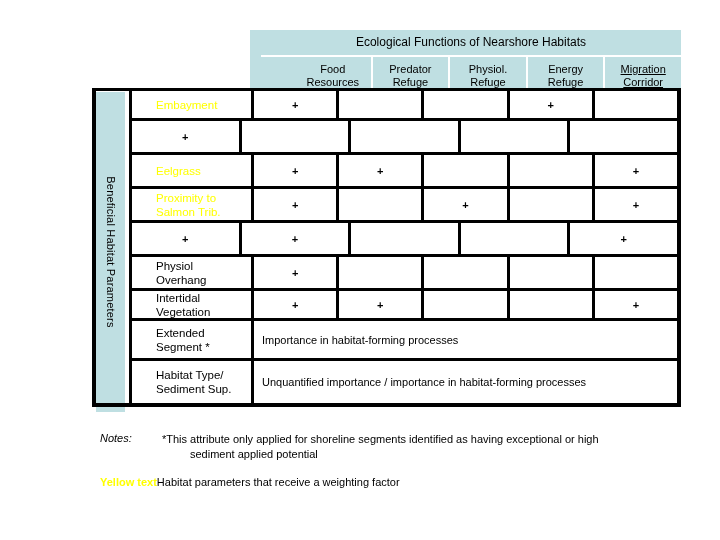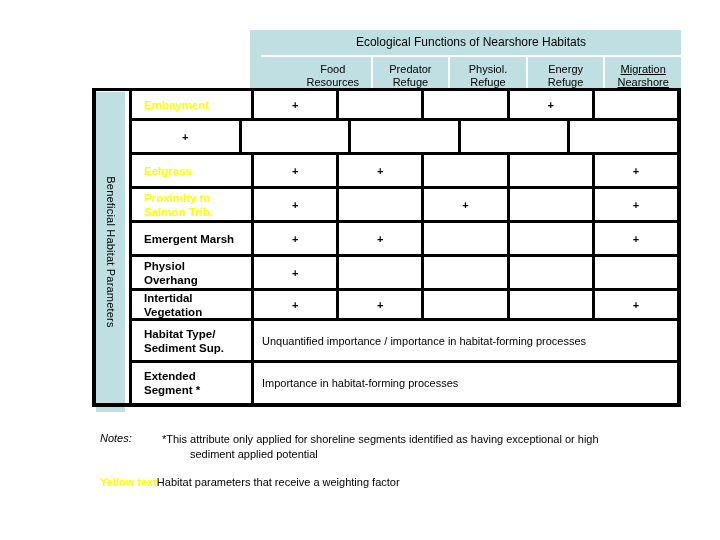--- a/index.html
+++ b/index.html
@@ -95,26 +95,26 @@
     box-sizing: border-box;
     background: #ffffff;
   }
   .row:last-child { border-bottom: none; }
 
   .rowlabel {
     width: 122px;
     flex: 0 0 122px;
     box-sizing: border-box;
     border-right: 3px solid #000000;
-    padding: 0 0 0 12px;
+    padding: 0 0 0 24px;
     display: flex;
     flex-direction: column;
     justify-content: center;
     font-size: 11.5px;
-    font-weight: bold;
+    font-weight: normal;
     color: #000000;
     line-height: 14px;
   }
   .rowlabel.yellow { color: #ffff00; }
 
   .cell {
     flex: 1 1 0;
     box-sizing: border-box;
     border-right: 3px solid #000000;
     display: flex;
@@ -198,21 +198,21 @@
     <div class="hdr-col">
       <span>Physiol.</span>
       <span>Refuge</span>
     </div>
     <div class="hdr-col">
       <span>Energy</span>
       <span>Refuge</span>
     </div>
     <div class="hdr-col">
       <span>Migration</span>
-      <span>Nearshore</span>
+      <span>Corridor</span>
     </div>
   </div>
 </div>
 
 <div class="vstrip">
   <span class="vstrip-text">Beneficial Habitat Parameters</span>
 </div>
 
 <div class="grid">
   <div class="grid-inner">
@@ -253,23 +253,20 @@
         <span>Salmon Trib.</span>
       </div>
       <div class="cell">+</div>
       <div class="cell"></div>
       <div class="cell">+</div>
       <div class="cell"></div>
       <div class="cell">+</div>
     </div>
 
     <div class="row h34">
-      <div class="rowlabel">
-        <span>Emergent Marsh</span>
-      </div>
       <div class="cell">+</div>
       <div class="cell">+</div>
       <div class="cell"></div>
       <div class="cell"></div>
       <div class="cell">+</div>
     </div>
 
     <div class="row h34">
       <div class="rowlabel">
         <span>Physiol</span>
@@ -287,34 +284,34 @@
         <span>Intertidal</span>
         <span>Vegetation</span>
       </div>
       <div class="cell">+</div>
       <div class="cell">+</div>
       <div class="cell"></div>
       <div class="cell"></div>
       <div class="cell">+</div>
     </div>
 
+    <div class="row h40">
+      <div class="rowlabel">
+        <span>Extended</span>
+        <span>Segment *</span>
+      </div>
+      <div class="spancell">Importance in habitat-forming processes</div>
+    </div>
+
     <div class="row h42">
       <div class="rowlabel">
         <span>Habitat Type/</span>
         <span>Sediment Sup.</span>
       </div>
       <div class="spancell">Unquantified importance / importance in habitat-forming processes</div>
-    </div>
-
-    <div class="row h40">
-      <div class="rowlabel">
-        <span>Extended</span>
-        <span>Segment *</span>
-      </div>
-      <div class="spancell">Importance in habitat-forming processes</div>
     </div>
 
   </div>
 </div>
 
 <div class="notes">
   <div class="note-line1">
     <span class="note-label">Notes:</span>
     <span class="note-body"><sup class="ast">*</sup><span>This attribute only applied for shoreline segments identified as having exceptional or high</span><span class="indent">sediment applied potential</span></span>
   </div>

